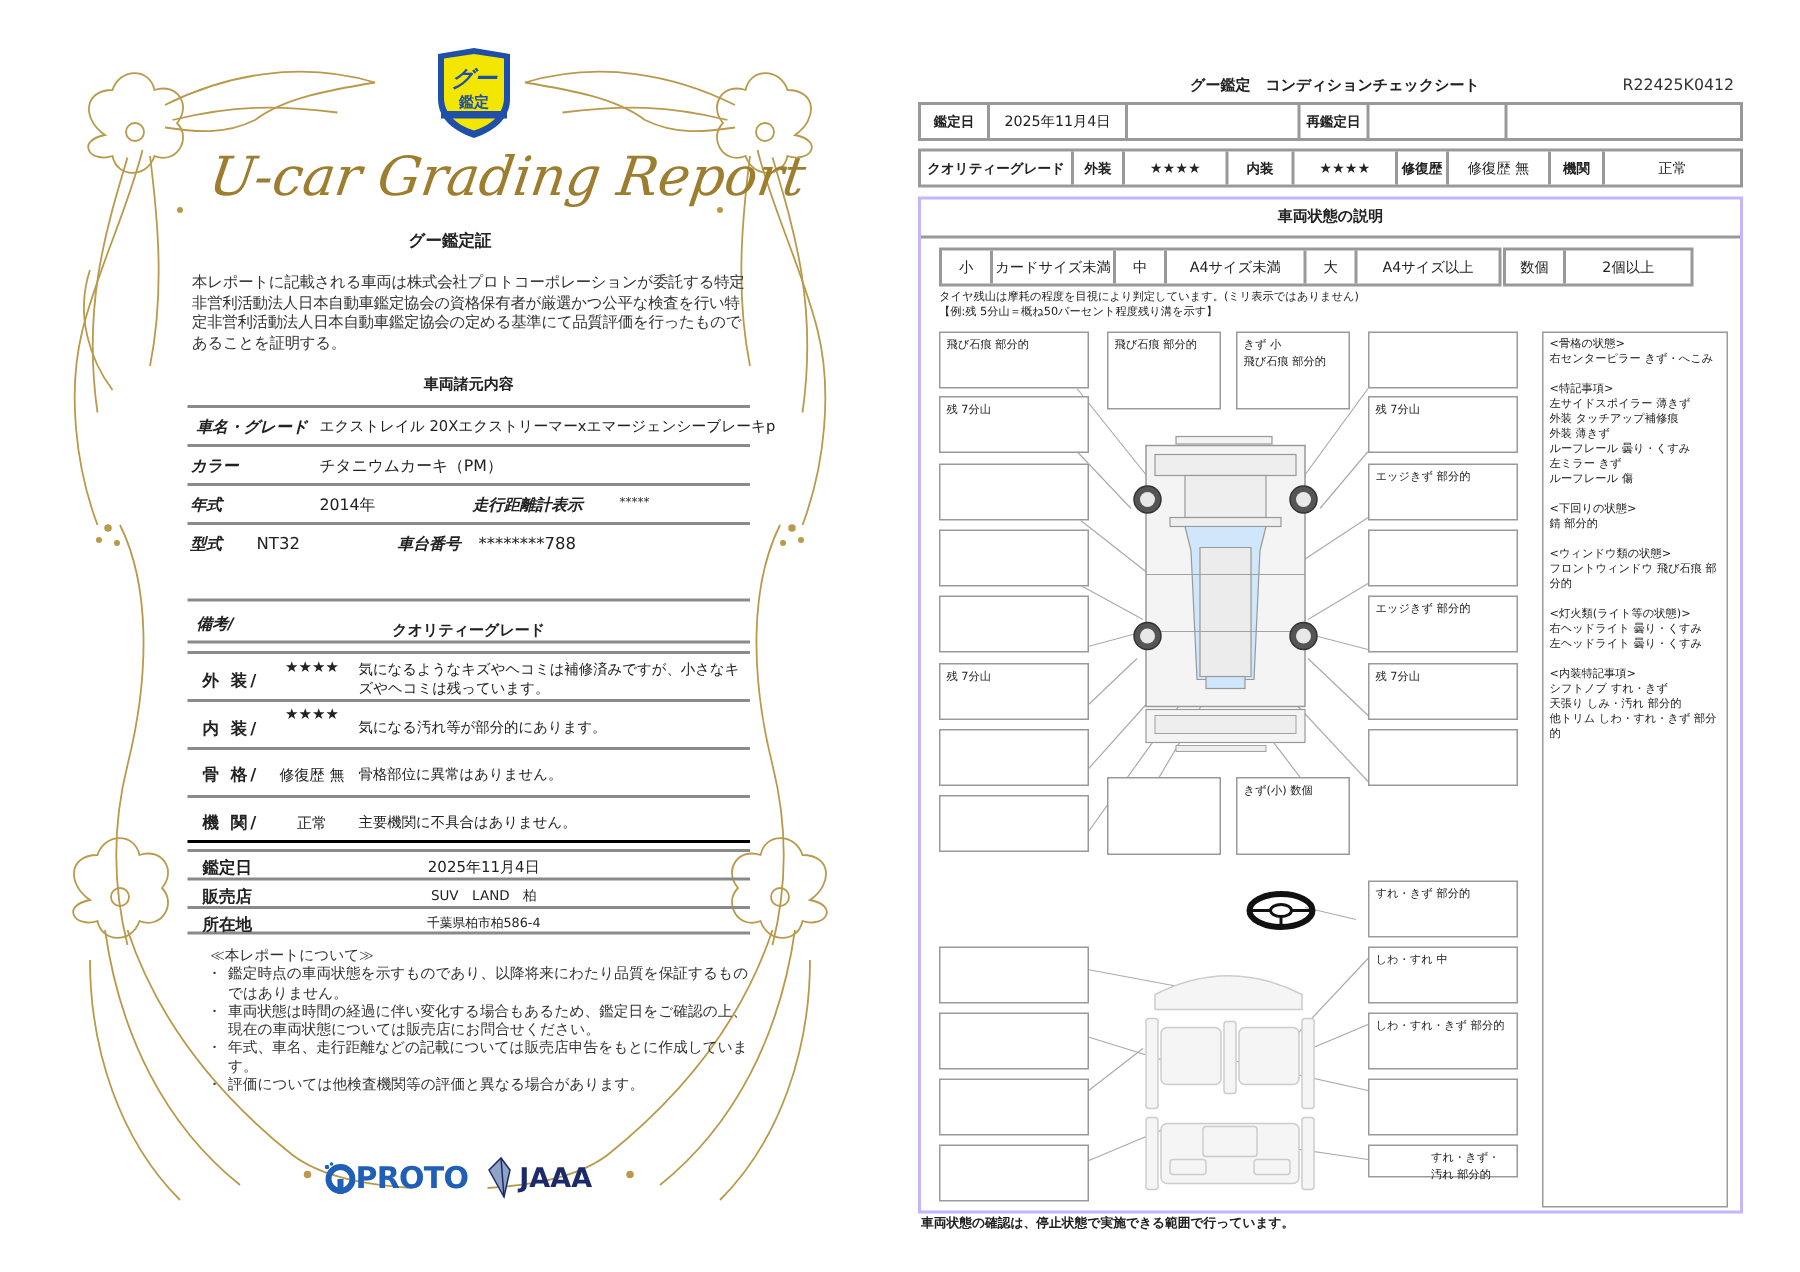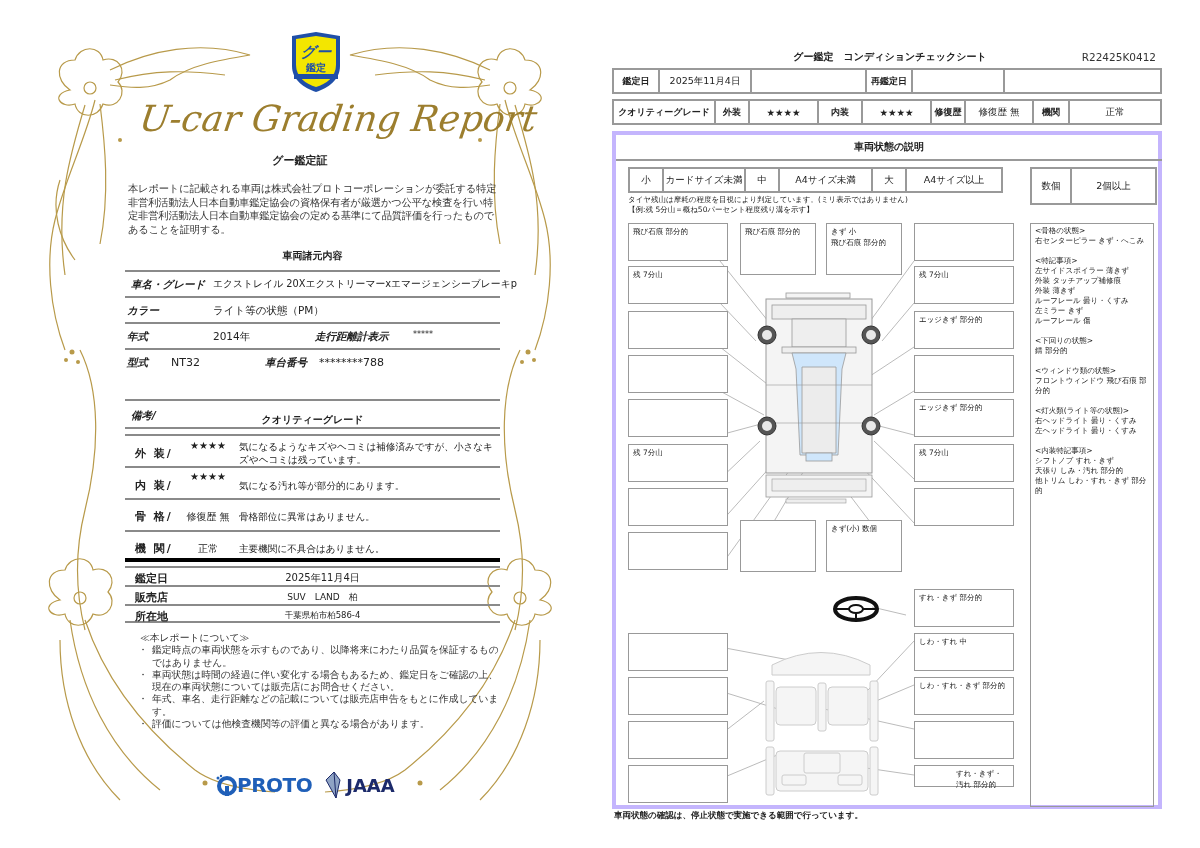--- a/index.html
+++ b/index.html
@@ -22,21 +22,21 @@
   .sec-title { position: absolute; left: 125px; width: 375px; text-align: center; font-size: 10px; font-weight: bold; color: #222; }
 
   .spec-table { position: absolute; left: 125px; top: 270px; width: 375px; }
   .spec-row { position: relative; height: 26px; border-top: 2px solid #8a8a8a; font-size: 10.5px; }
   .spec-row:last-child { border-bottom: 2px solid #8a8a8a; }
   .spec-row span { position: absolute; top: 6px; white-space: nowrap; }
   .spec-row .lbl { font-weight: bold; color: #222; font-style: italic; }
 
   .grade-table { position: absolute; left: 125px; top: 434px; width: 375px; }
   .grade-row { position: relative; border-top: 2px solid #8a8a8a; font-size: 10px; }
-  .grade-row:last-child { border-bottom: 4px solid #000000; }
+  .grade-row:last-child { border-bottom: 2px solid #000000; }
   .grade-row span { position: absolute; white-space: nowrap; }
   .grade-row .glbl { left: 10px; font-weight: bold; font-size: 11px; letter-spacing: 2px; }
   .grade-row .gval { left: 58px; width: 50px; text-align: center; }
   .grade-row .gdesc { left: 114px; width: 260px; white-space: normal; line-height: 13px; font-size: 9.6px; }
 
   .info-table { position: absolute; left: 125px; top: 566px; width: 375px; }
   .info-row { position: relative; height: 19px; border-top: 2px solid #8a8a8a; font-size: 10px; }
   .info-row:last-child { border-bottom: 2px solid #8a8a8a; }
   .info-row .ilbl { position: absolute; left: 10px; top: 3px; font-weight: bold; font-size: 11px; }
   .info-row .ival { position: absolute; left: 100px; width: 195px; text-align: center; top: 3px; }
@@ -55,27 +55,27 @@
   
   .sheet { position: absolute; left: 600px; top: 0; width: 600px; height: 848px; margin-top: 12px; }
   .sheet-title { position: absolute; left: 150px; top: 38px; width: 280px; text-align: center; font-size: 10px; font-weight: bold; color: #222; }
   .sheet-id { position: absolute; left: 470px; top: 39px; width: 86px; text-align: right; font-size: 10.5px; color: #333; }
 
   .grid-row { position: absolute; left: 12px; width: 550px; height: 26px; display: flex; border: 2px solid #999; }
   .grid-row .c { border-right: 2px solid #999; display: flex; align-items: center; justify-content: center; font-size: 9.5px; white-space: nowrap; }
   .grid-row .c:last-child { border-right: none; }
   .grid-row .c.b { font-weight: bold; font-size: 9px; }
 
-  .state-box { position: absolute; left: 12px; top: 119px; width: 550px; height: 678px; border: 4px solid #c4b5fd; }
+  .state-box { position: absolute; left: 12px; top: 119px; width: 550px; height: 678px; border: 2px solid #c4b5fd; }
   .state-title { position: absolute; left: 0; top: 0; width: 546px; height: 26px; border-bottom: 2px solid #999; text-align: center; line-height: 24px; font-size: 10px; font-weight: bold; }
 
   .legend-row { position: absolute; left: 12px; top: 32px; width: 375px; height: 26px; display: flex; border: 2px solid #999; }
   .legend-row .c, .count-row .c { border-right: 2px solid #999; display: flex; align-items: center; justify-content: center; font-size: 9.5px; white-space: nowrap; }
   .legend-row .c:last-child, .count-row .c:last-child { border-right: none; }
-  .count-row { position: absolute; left: 414px; top: 32px; width: 127px; height: 38px; display: flex; border: 2px solid #999; justify-content: flex-end; }
+  .count-row { position: absolute; left: 388px; top: 32px; width: 127px; height: 26px; display: flex; border: 2px solid #999; justify-content: flex-end; }
   .tire-note { position: absolute; left: 12px; top: 60px; font-size: 7.5px; line-height: 10px; color: #222; }
 
   .cbox { position: absolute; border: 1px solid #999; background: #fff; font-size: 7.5px; line-height: 11px; padding: 2px 4px; color: #222; white-space: pre-line; }
   .remarks { position: absolute; left: 414px; top: 88px; width: 124px; height: 584px; border: 1px solid #999; padding: 2px 4px; font-size: 7.5px; line-height: 10px; white-space: pre-line; color: #222; }
 
   .diagram { position: absolute; left: 0; top: 0; width: 550px; height: 680px; pointer-events: none; }
   .foot-note { position: absolute; left: 14px; top: 798px; font-size: 8.5px; font-weight: bold; color: #222; }
 </style>
 </head>
 <body>
@@ -145,21 +145,21 @@
 
   <div class="sec-title" style="top:249px;">車両諸元内容</div>
 
   <div class="spec-table">
     <div class="spec-row">
       <span class="lbl" style="left:6px;">車名・グレード</span>
       <span style="left:88px; font-size:9.8px;">エクストレイル 20Xエクストリーマーxエマージェンシーブレーキp</span>
     </div>
     <div class="spec-row">
       <span class="lbl" style="left:2px;">カラー</span>
-      <span style="left:88px;">ライト等の状態（PM）</span>
+      <span style="left:88px;">チタニウムカーキ（PM）</span>
     </div>
     <div class="spec-row">
       <span class="lbl" style="left:2px;">年式</span>
       <span style="left:88px;">2014年</span>
       <span class="lbl" style="left:190px;">走行距離計表示</span>
       <span style="left:288px; font-size:8px;">*****</span>
     </div>
     <div class="spec-row">
       <span class="lbl" style="left:2px;">型式</span>
       <span style="left:46px; font-size:11px;">NT32</span>

